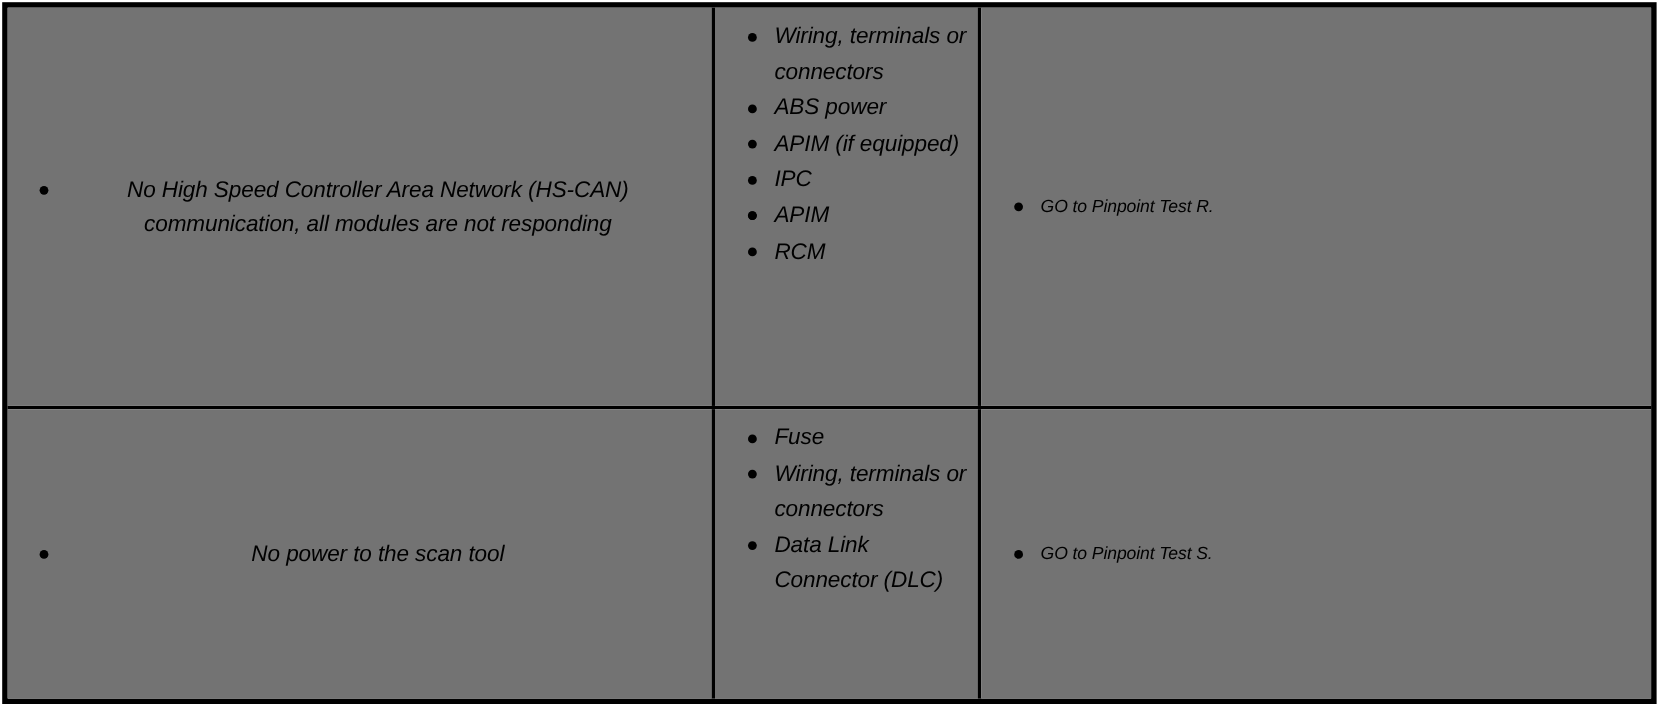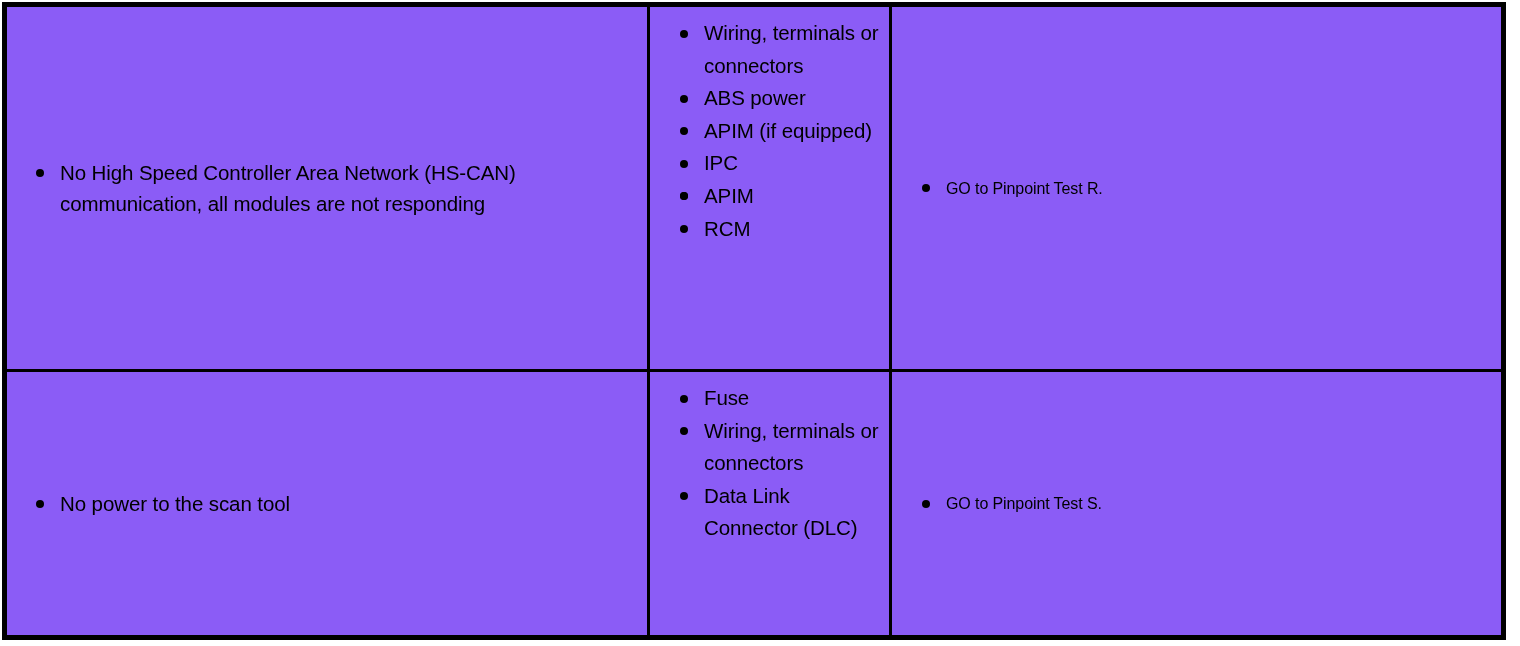--- a/index.html
+++ b/index.html
@@ -45,28 +45,30 @@
   }
   .dtc-row.row-2 {
     height: 266px;
     border-top: 3px solid #000000;
   }
 
   .cell {
     box-sizing: border-box;
     display: flex;
     flex-direction: column;
-    background: #8b5cf6;
+    background: #737373;
     overflow: hidden;
+    font-style: italic;
   }
   .cell.col-symptom {
     width: 640px;
     justify-content: center;
     padding-left: 29px;
     padding-right: 20px;
+    text-align: center;
   }
   .cell.col-sources {
     width: 245px;
     border-left: 3px solid #000000;
     border-right: 3px solid #000000;
     justify-content: flex-start;
     padding-left: 30px;
     padding-right: 8px;
     padding-top: 10px;
   }

